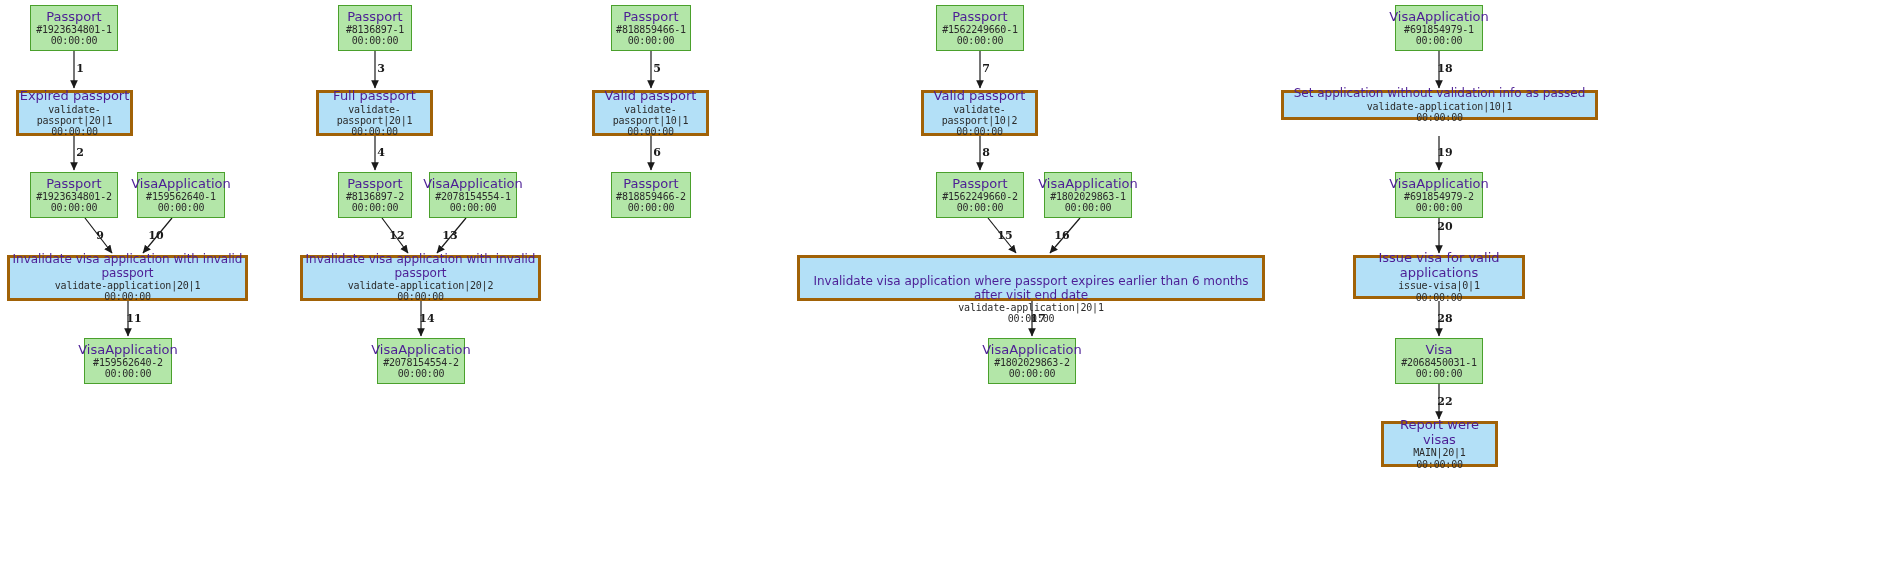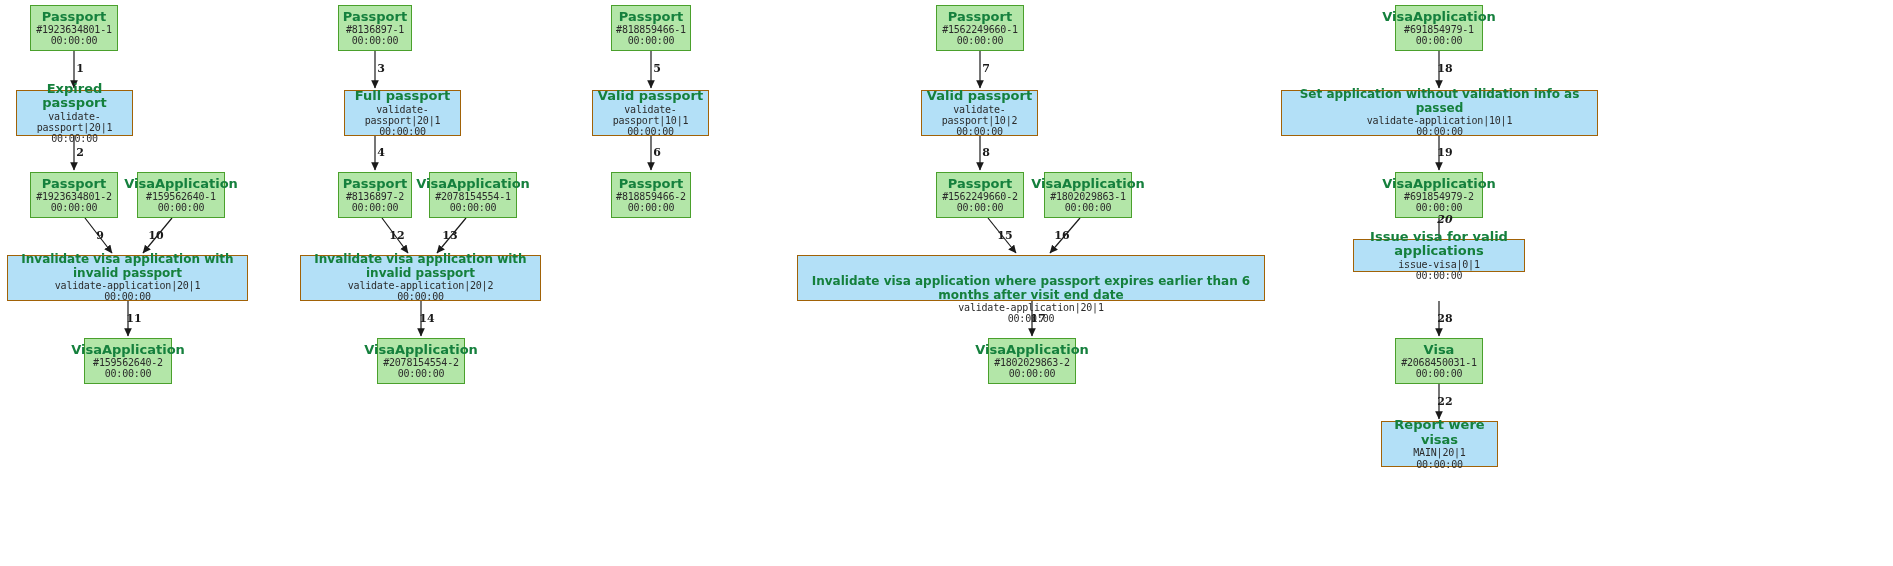--- a/index.html
+++ b/index.html
@@ -9,22 +9,22 @@
     position:relative;overflow:hidden;
   }
   #canvas{position:absolute;left:0;top:0;width:1893px;height:566px;}
   svg.edges{position:absolute;left:0;top:0;width:1893px;height:566px;pointer-events:none;}
   .node{
     position:absolute;box-sizing:border-box;
     display:flex;flex-direction:column;align-items:center;justify-content:center;
     text-align:center;line-height:1.12;
   }
   .node.entity{background:#b3e6a8;border:1px solid #4aa02c;}
-  .node.activity{background:#b3e0f7;border:1px solid #a16207;}
-  .node .ttl{font-size:13px;color:#15803d;font-family:"DejaVu Sans", sans-serif;font-weight:bold;}
+  .node.activity{background:#b3e0f7;border:3px solid #a16207;}
+  .node .ttl{font-size:13px;color:#4c1d95;font-family:"DejaVu Sans", sans-serif;}
   .node .sub{font-size:10px;color:#2b2b2b;font-family:"DejaVu Sans Mono", monospace;letter-spacing:-0.2px;}
   .node .sub2{font-size:10px;color:#2b2b2b;font-family:"DejaVu Sans Mono", monospace;letter-spacing:-0.2px;}
   .elabel{
     position:absolute;font-size:11px;font-weight:bold;color:#1a1a1a;
     font-family:"DejaVu Serif", serif;
     transform:translate(-50%,-50%);white-space:nowrap;
   }
 </style>
 </head>
 <body>
@@ -90,21 +90,21 @@
       <div class="node entity" style="left: 84px; top: 338px; width: 88px; height: 46px;">
         <div class="ttl">VisaApplication</div>
         <div class="sub">#159562640-2</div>
         <div class="sub2">00:00:00</div>
       </div>
       <div class="node entity" style="left: 338px; top: 5px; width: 74px; height: 46px;">
         <div class="ttl">Passport</div>
         <div class="sub">#8136897-1</div>
         <div class="sub2">00:00:00</div>
       </div>
-      <div class="node activity" style="left: 316px; top: 90px; width: 117px; height: 46px; margin-left: 28px;">
+      <div class="node activity" style="left: 316px; top: 90px; width: 117px; height: 46px;">
         <div class="ttl">Full passport</div>
         <div class="sub">validate-passport|20|1</div>
         <div class="sub2">00:00:00</div>
       </div>
       <div class="node entity" style="left: 338px; top: 172px; width: 74px; height: 46px;">
         <div class="ttl">Passport</div>
         <div class="sub">#8136897-2</div>
         <div class="sub2">00:00:00</div>
       </div>
       <div class="node entity" style="left: 429px; top: 172px; width: 88px; height: 46px;">
@@ -165,31 +165,31 @@
       <div class="node entity" style="left: 988px; top: 338px; width: 88px; height: 46px;">
         <div class="ttl">VisaApplication</div>
         <div class="sub">#1802029863-2</div>
         <div class="sub2">00:00:00</div>
       </div>
       <div class="node entity" style="left: 1395px; top: 5px; width: 88px; height: 46px;">
         <div class="ttl">VisaApplication</div>
         <div class="sub">#691854979-1</div>
         <div class="sub2">00:00:00</div>
       </div>
-      <div class="node activity" style="left: 1281px; top: 90px; width: 317px; height: 46px;">
+      <div class="node activity" style="left: 1281px; top: 90px; width: 317px; height: 30px;">
         <div class="ttl" style="font-size: 12px;">Set application without validation info as passed</div>
         <div class="sub">validate-application|10|1</div>
         <div class="sub2">00:00:00</div>
       </div>
       <div class="node entity" style="left: 1395px; top: 172px; width: 88px; height: 46px;">
         <div class="ttl">VisaApplication</div>
         <div class="sub">#691854979-2</div>
         <div class="sub2">00:00:00</div>
       </div>
-      <div class="node activity" style="left: 1353px; top: 239px; width: 172px; height: 33px;">
+      <div class="node activity" style="left: 1353px; top: 255px; width: 172px; height: 44px;">
         <div class="ttl">Issue visa for valid applications</div>
         <div class="sub">issue-visa|0|1</div>
         <div class="sub2">00:00:00</div>
       </div>
       <div class="node entity" style="left: 1395px; top: 338px; width: 88px; height: 46px;">
         <div class="ttl">Visa</div>
         <div class="sub">#2068450031-1</div>
         <div class="sub2">00:00:00</div>
       </div>
       <div class="node activity" style="left: 1381px; top: 421px; width: 117px; height: 46px;">
@@ -211,17 +211,17 @@
       <div class="elabel" style="left: 427px; top: 318px;">14</div>
       <div class="elabel" style="left: 657px; top: 68px;">5</div>
       <div class="elabel" style="left: 657px; top: 152px;">6</div>
       <div class="elabel" style="left: 986px; top: 68px;">7</div>
       <div class="elabel" style="left: 986px; top: 152px;">8</div>
       <div class="elabel" style="left: 1005px; top: 235px;">15</div>
       <div class="elabel" style="left: 1062px; top: 235px;">16</div>
       <div class="elabel" style="left: 1038px; top: 318px;">17</div>
       <div class="elabel" style="left: 1445px; top: 68px;">18</div>
       <div class="elabel" style="left: 1445px; top: 152px;">19</div>
-      <div class="elabel" style="left: 1445px; top: 219px; font-style: italic;">20</div>
+      <div class="elabel" style="left: 1445px; top: 226px;">20</div>
       <div class="elabel" style="left: 1445px; top: 318px;">28</div>
       <div class="elabel" style="left: 1445px; top: 401px;">22</div>
     </div>
 </div>
 
 </body></html>

